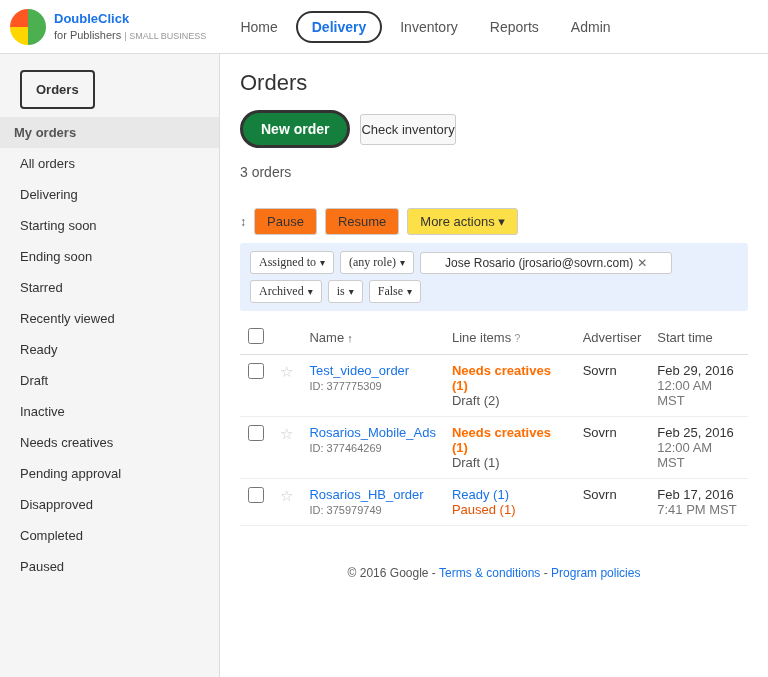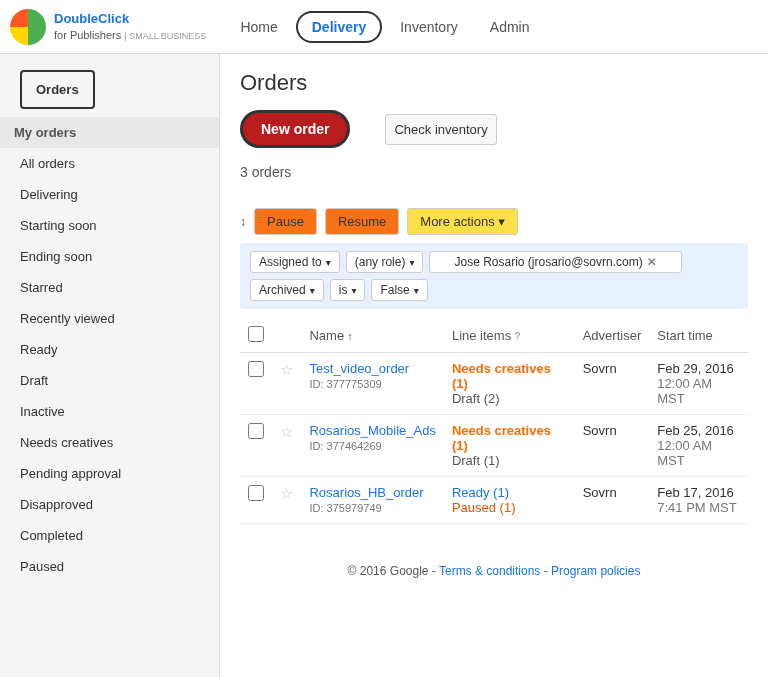--- a/index.html
+++ b/index.html
@@ -109,40 +109,39 @@
       margin-bottom: 14px;
       font-weight: normal;
     }
     .action-bar {
       display: flex;
       align-items: center;
       gap: 10px;
       margin-bottom: 16px;
     }
     .btn-new-order {
-      background: #b91c1c;
+      background: #15803d;
       color: #fff;
       border: none;
       padding: 8px 18px;
       font-size: 14px;
       border-radius: 4px;
       cursor: pointer;
       border: 3px solid #333;
       border-radius: 20px;
       font-weight: bold;
     }
     .btn-check-inventory {
       background: #f8f8f8;
       color: #333;
       border: 1px solid #ccc;
-      padding: 7px 8px;
-      font-size: 13px;
-      border-radius: 3px;
-      cursor: pointer;
-      margin-left: 25px;
+      padding: 7px 0;
+      font-size: 13px;
+      border-radius: 3px;
+      cursor: pointer;
     }
     .orders-count {
       font-size: 14px;
       margin-bottom: 28px;
       color: #555;
     }
     .bulk-actions {
       display: flex;
       align-items: center;
       gap: 8px;
@@ -188,20 +187,21 @@
     .filter-chip {
       background: #fff;
       border: 1px solid #ccc;
       border-radius: 3px;
       padding: 3px 8px;
       font-size: 12px;
       cursor: pointer;
       display: flex;
       align-items: center;
       gap: 4px;
+      font-family: Liberation Serif, serif;
     }
     .filter-chip-arrow { font-size: 10px; }
     .filter-user-chip {
       background: #fff;
       border: 1px solid #ccc;
       border-radius: 3px;
       padding: 3px 24px;
       font-size: 12px;
       display: flex;
       align-items: flex-end;
@@ -260,20 +260,21 @@
     <div class="logo-text">
       <strong>DoubleClick</strong><br>
       <span>for Publishers</span>
       <span style="font-size:9px;color:#999"> | <span>SMALL BUSINESS</span></span>
     </div>
   </div>
   <nav class="nav-links">
     <a class="nav-link">Home</a>
     <a class="nav-link active">Delivery</a>
     <a class="nav-link">Inventory</a>
+    <a class="nav-link">Reports</a>
     <a class="nav-link">Admin</a>
   </nav>
 </div>
 
 <div class="layout">
 
   <div class="sidebar">
     <div style="padding: 8px 10px 4px 10px;">
       <span class="sidebar-orders-header">Orders</span>
     </div>

